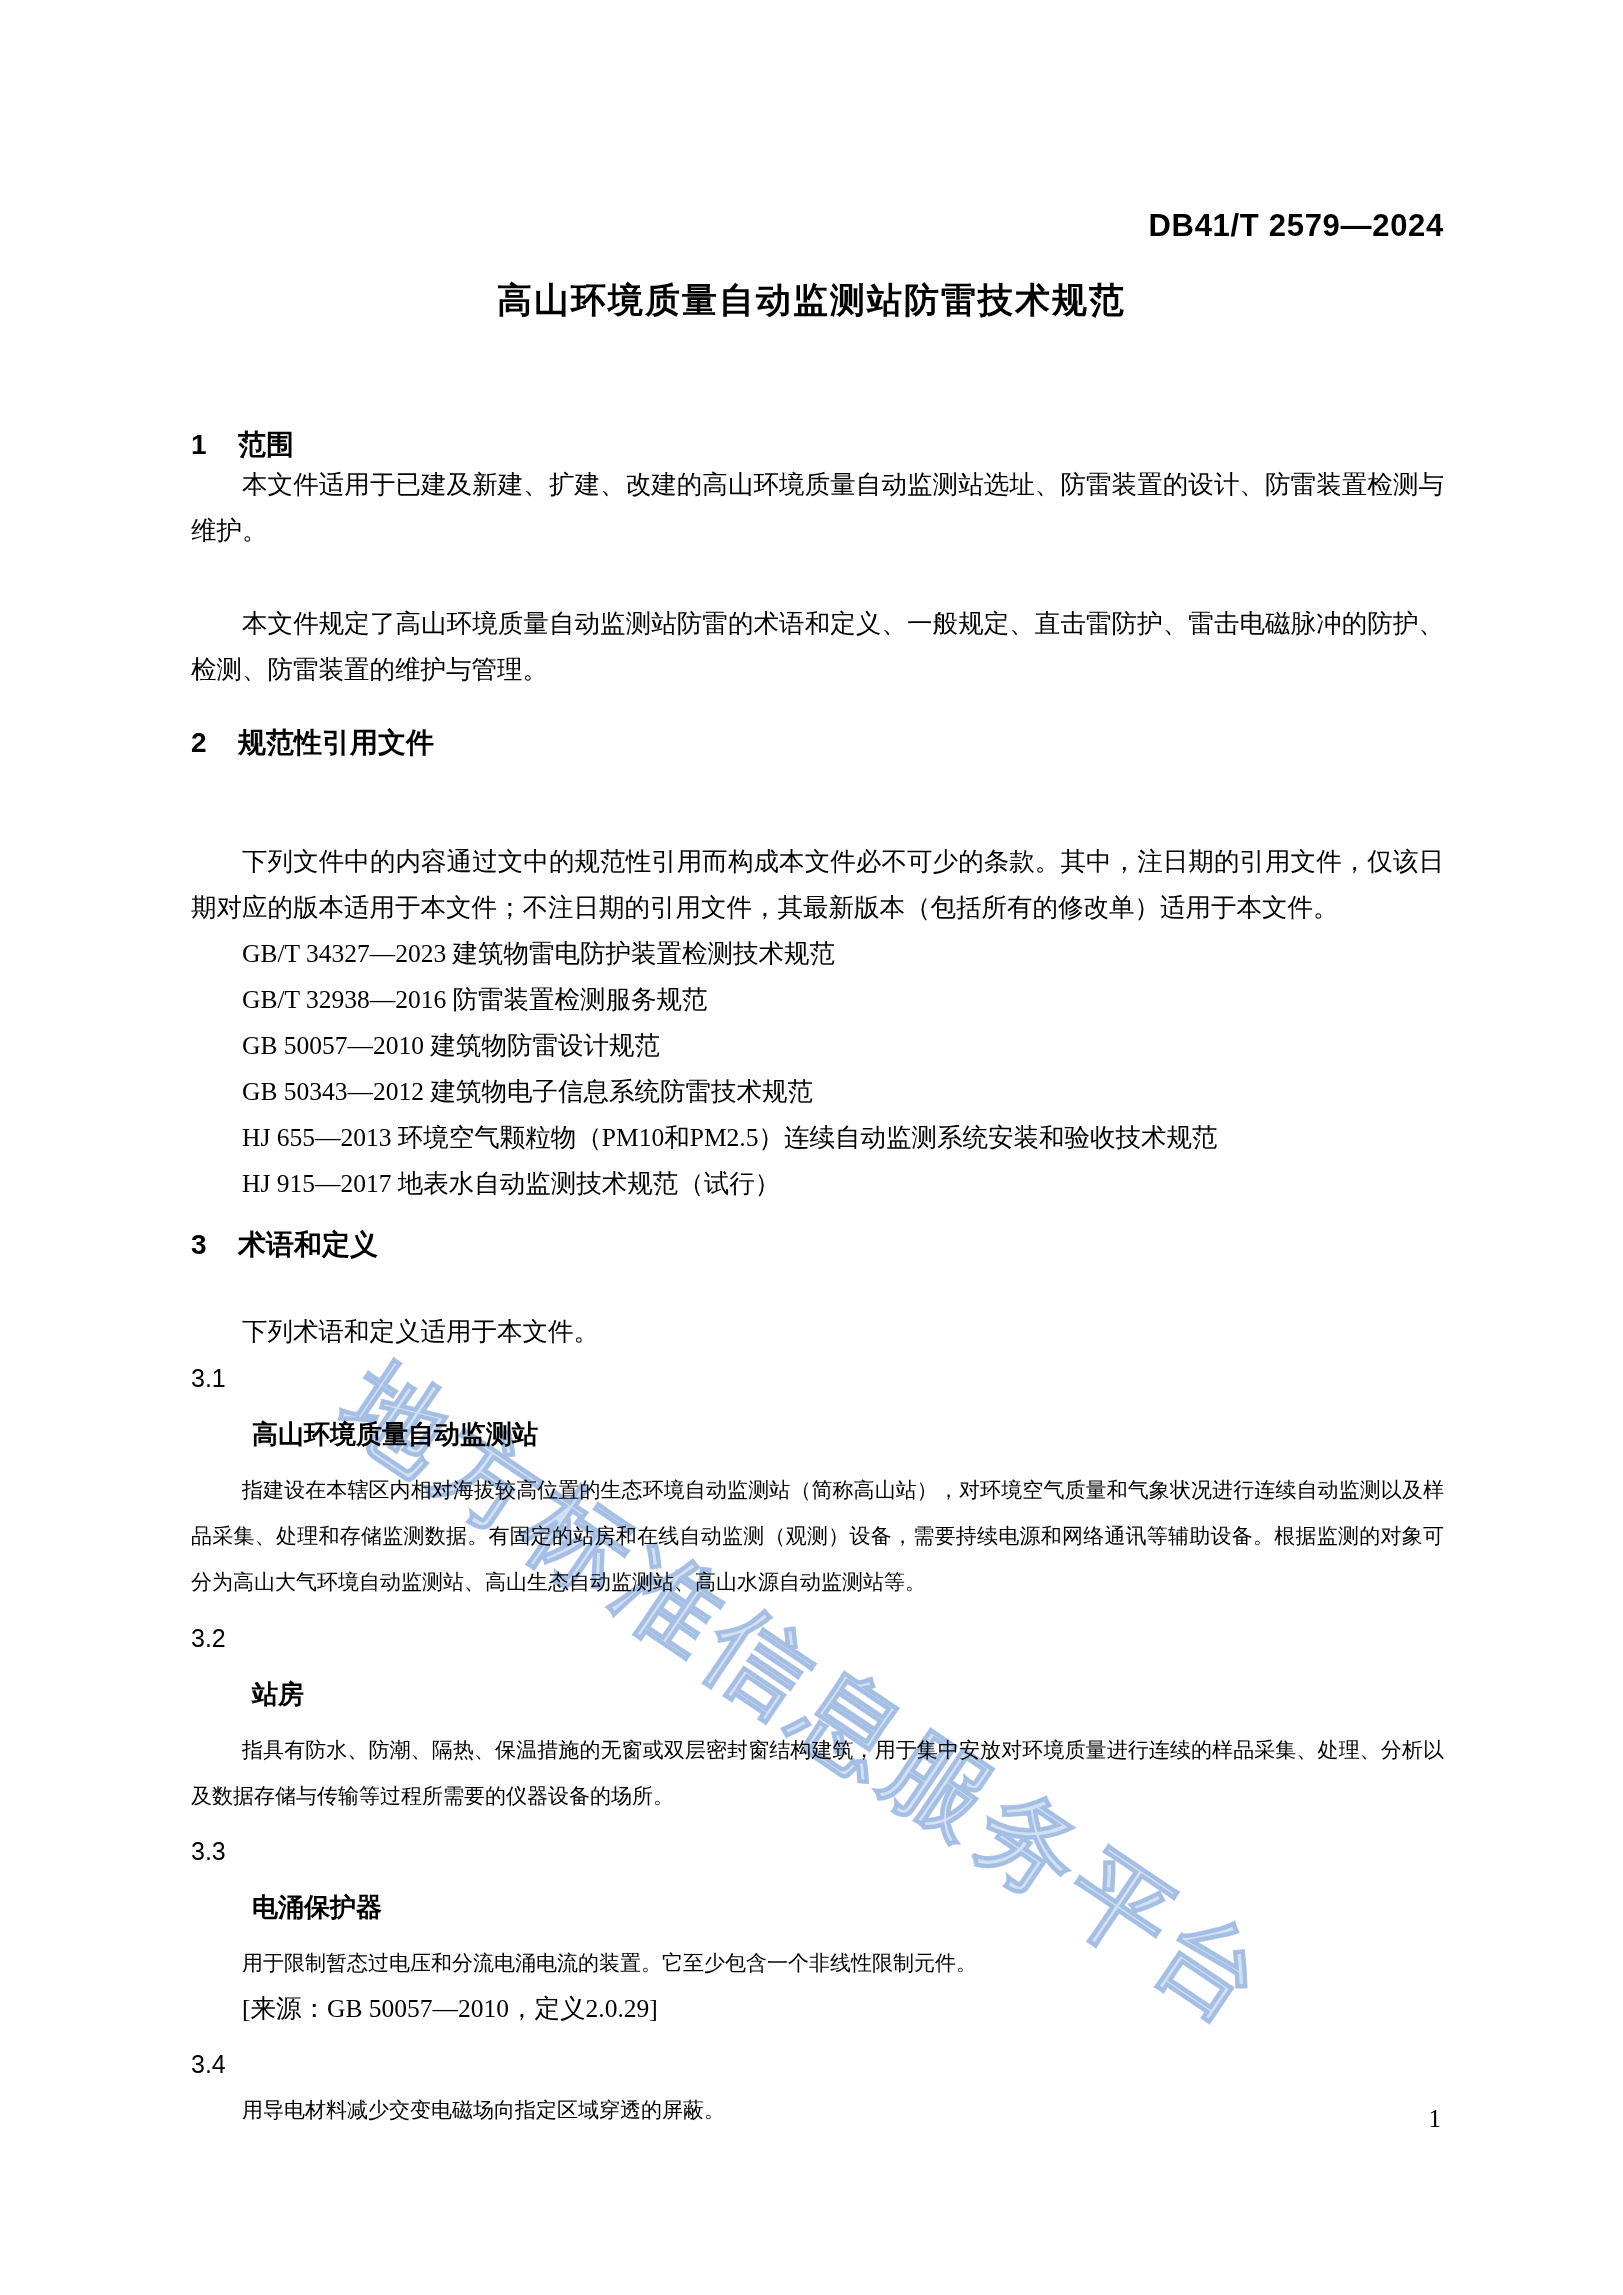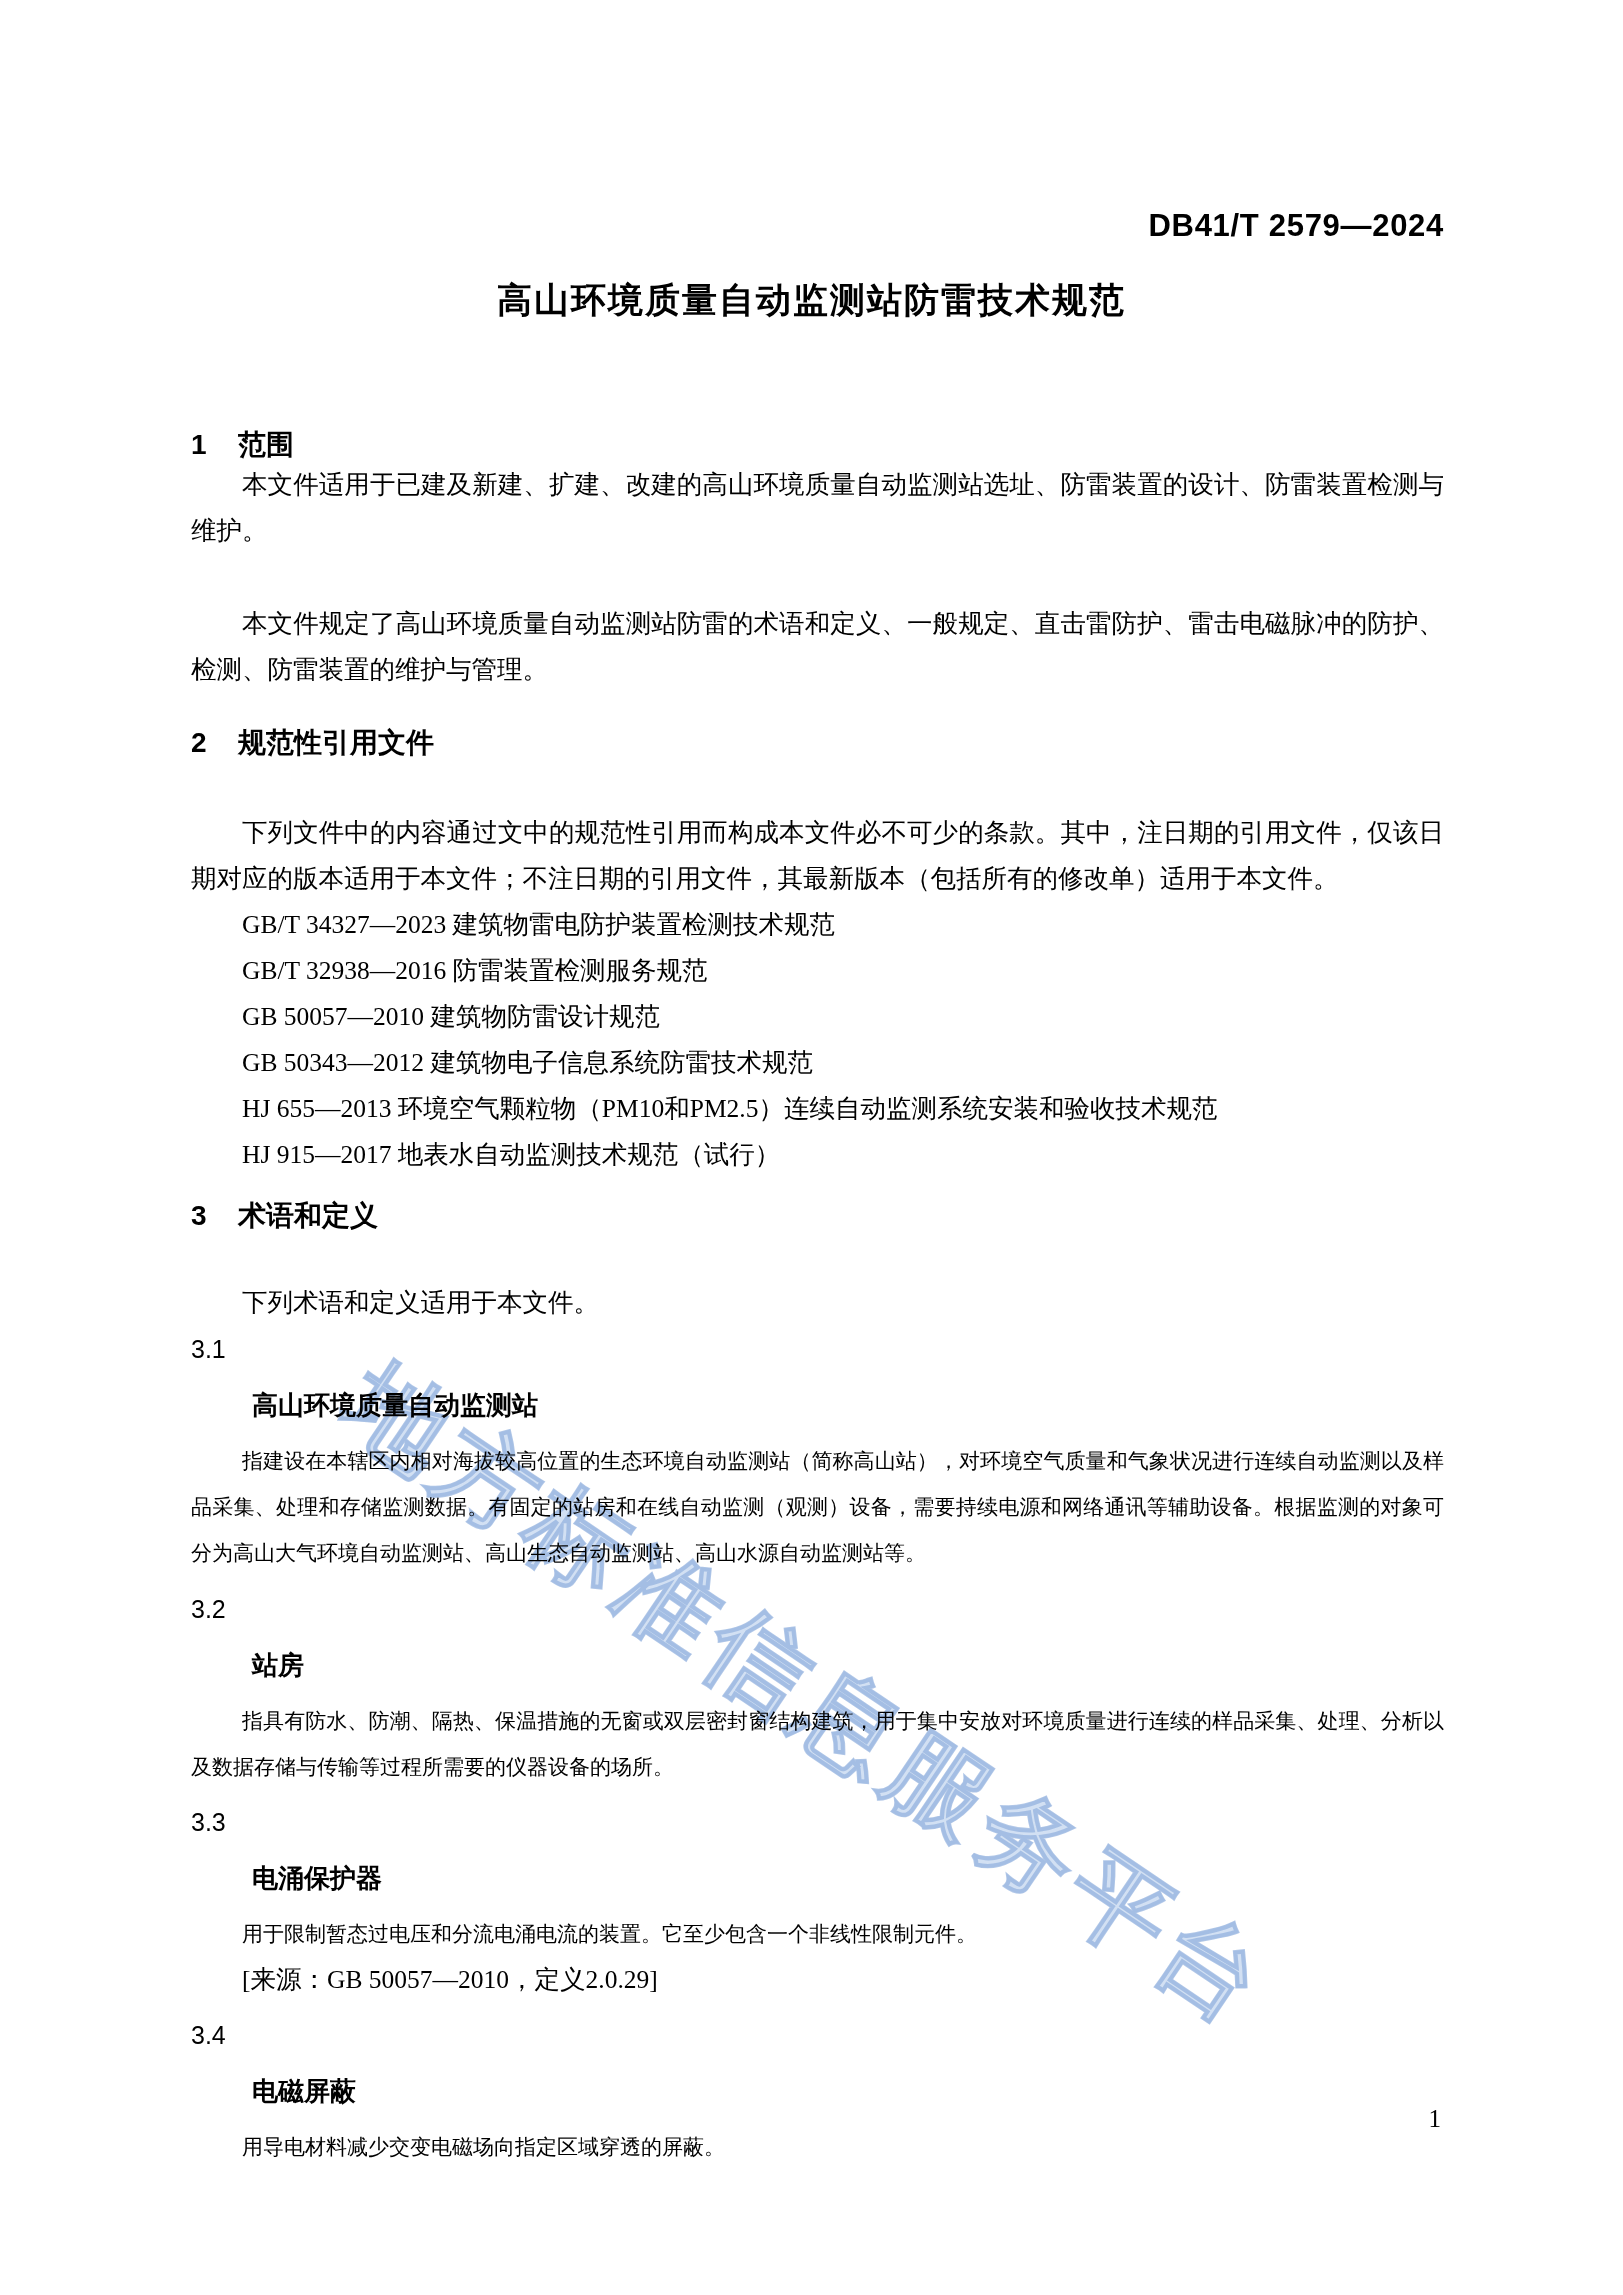--- a/index.html
+++ b/index.html
@@ -53,21 +53,21 @@
   .body-p {
     margin: 0;
     font-size: 25.5px;
     line-height: 46px;
     text-align: justify;
     text-indent: 51px;
   }
   #h-scope { margin-top: 16.4px; }
   #p-scope-1 { margin-top: 47px; }
   #h-refs { margin-top: 33px; }
-  #p-refs-intro { margin-top: 50px; }
+  #p-refs-intro { margin-top: 79px; }
   .ref-item {
     margin: 0;
     font-size: 25.5px;
     line-height: 46px;
     text-indent: 51px;
   }
   #h-terms { margin-top: 21px; }
   #p-terms-intro { margin-top: 47px; }
   .term-no {
     margin: 9.2px 0 0 0;
@@ -174,21 +174,20 @@
 
     <div class="term-block">
       <p class="term-no">3.3</p>
       <p class="term-name">电涌保护器</p>
       <p class="term-def">用于限制暂态过电压和分流电涌电流的装置。它至少包含一个非线性限制元件。</p>
       <p class="term-source">[来源：GB 50057—2010，定义2.0.29]</p>
     </div>
 
     <div class="term-block">
       <p class="term-no">3.4</p>
-      <p class="term-name">电磁屏蔽</p>
       <p class="term-def">用导电材料减少交变电磁场向指定区域穿透的屏蔽。</p>
     </div>
 
   </div>
 
   <div class="page-number">1</div>
 
 </div>
 
 

